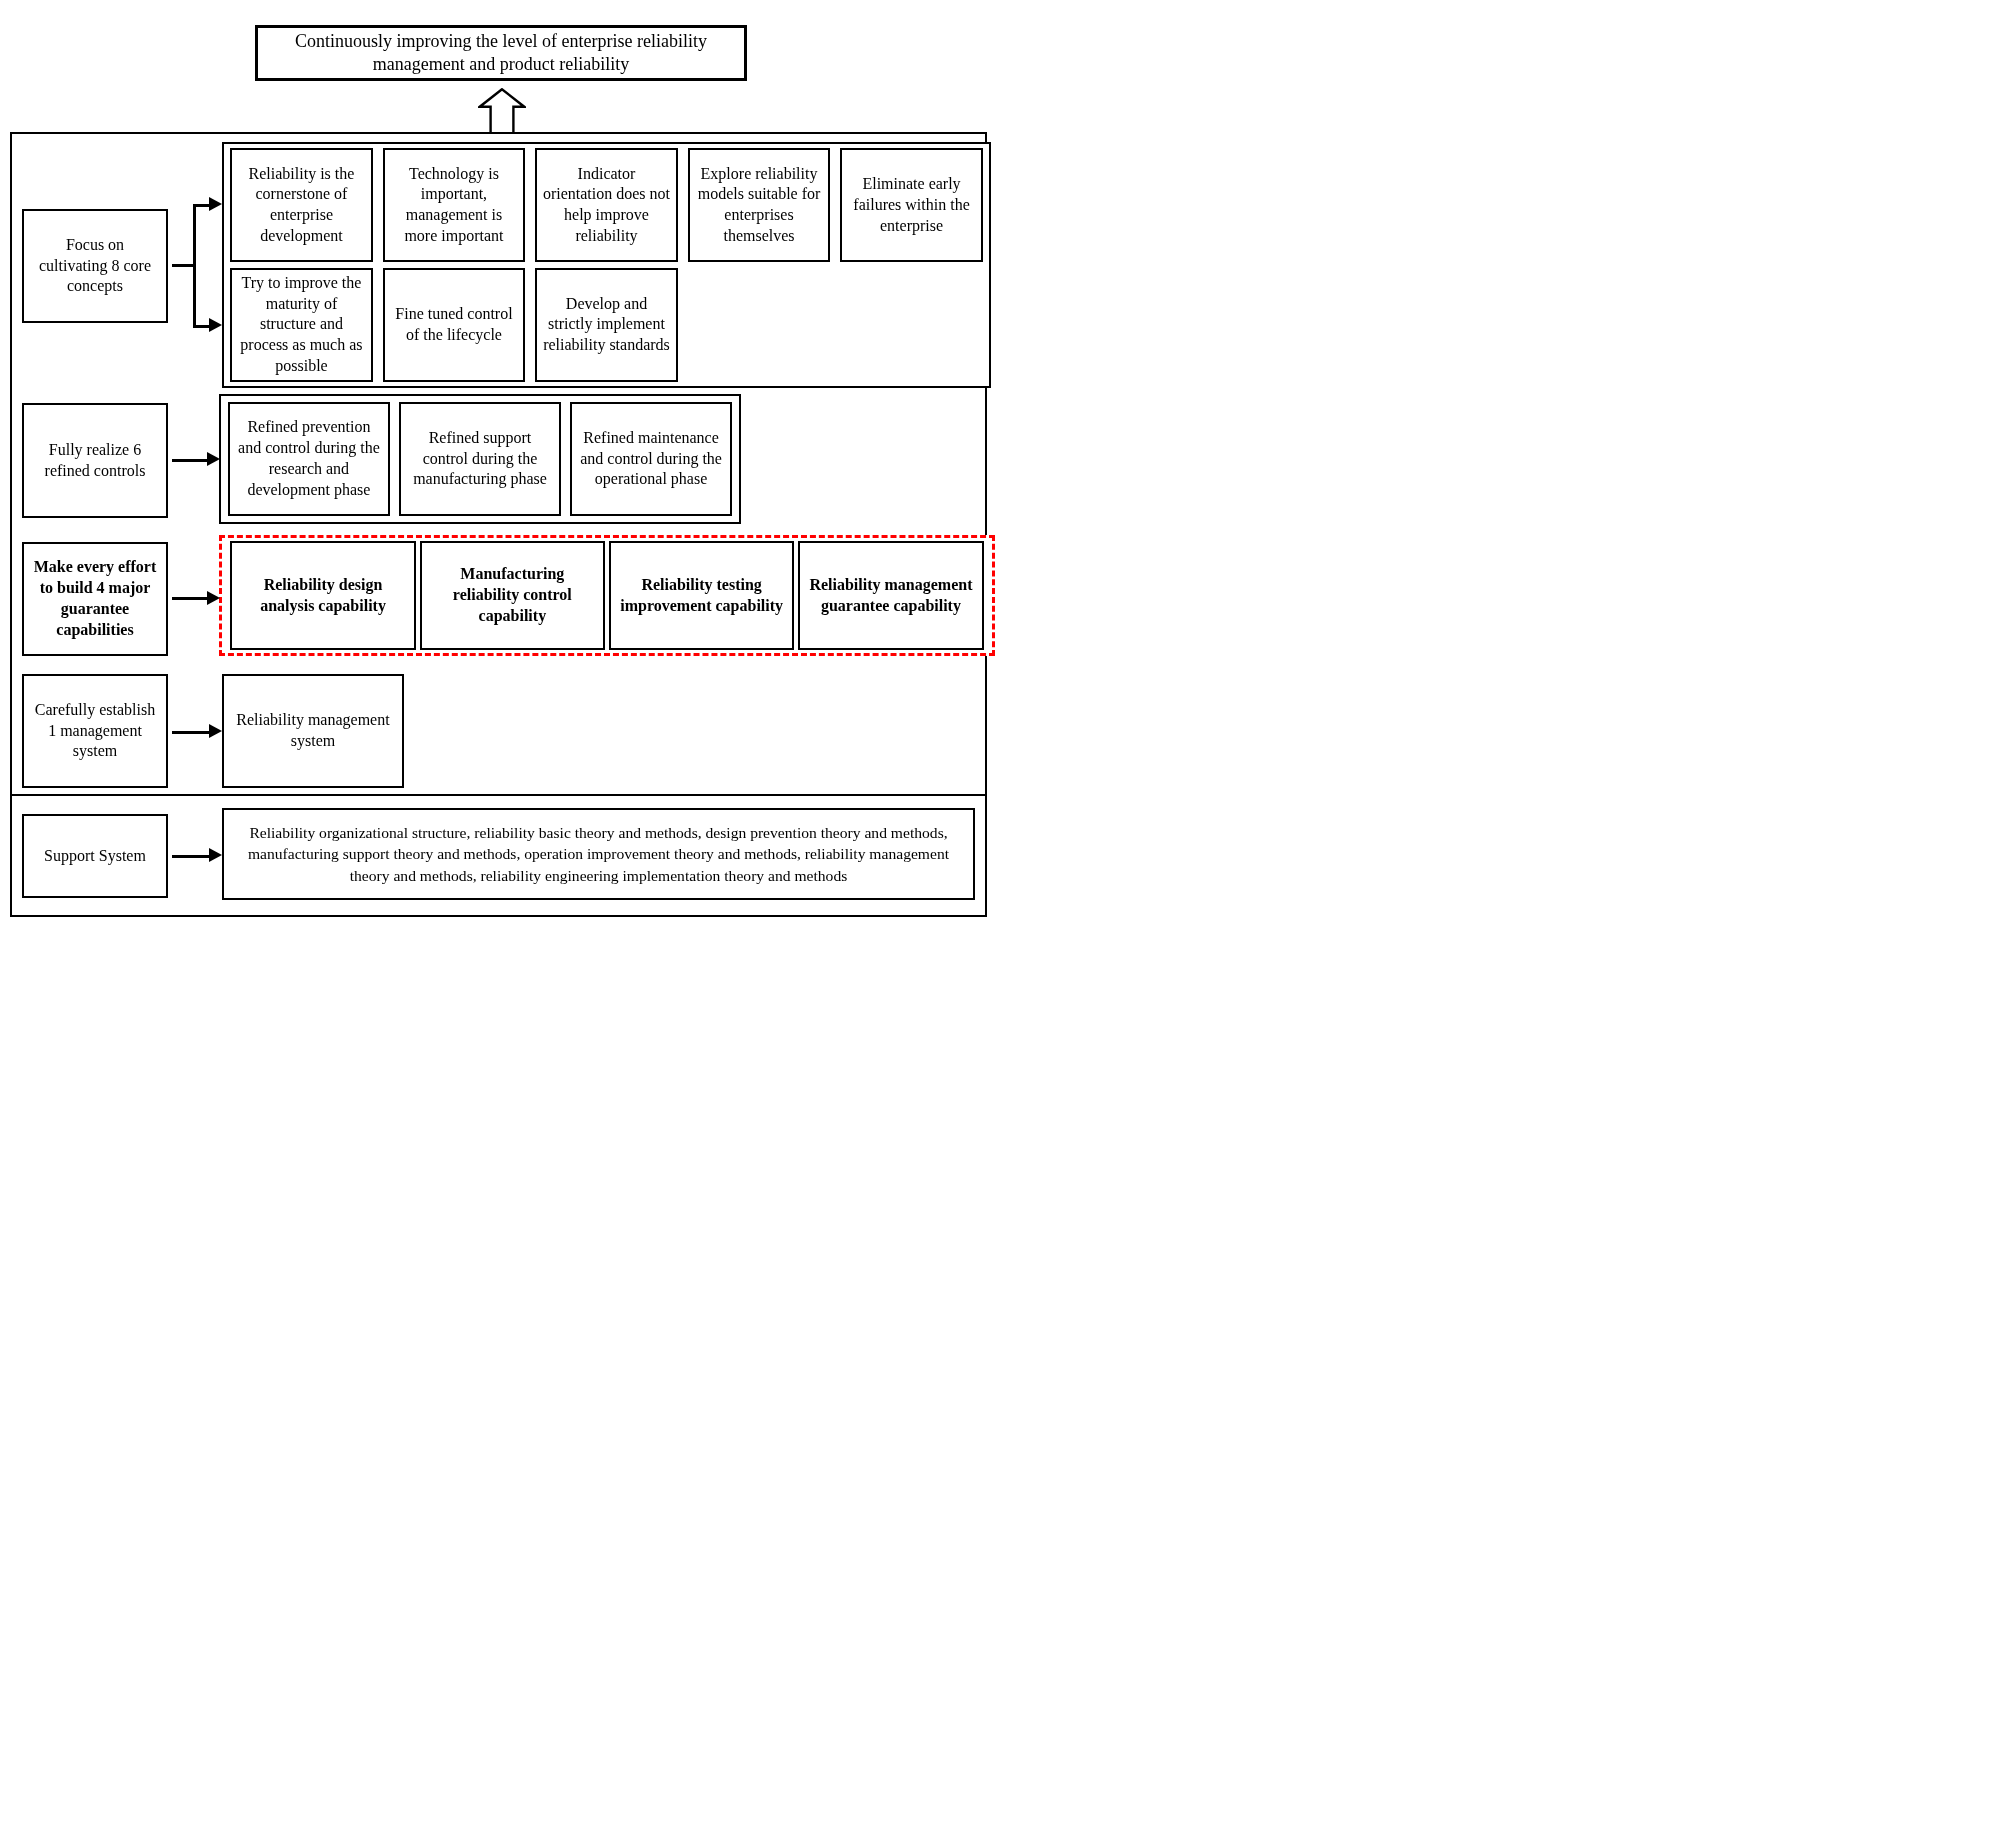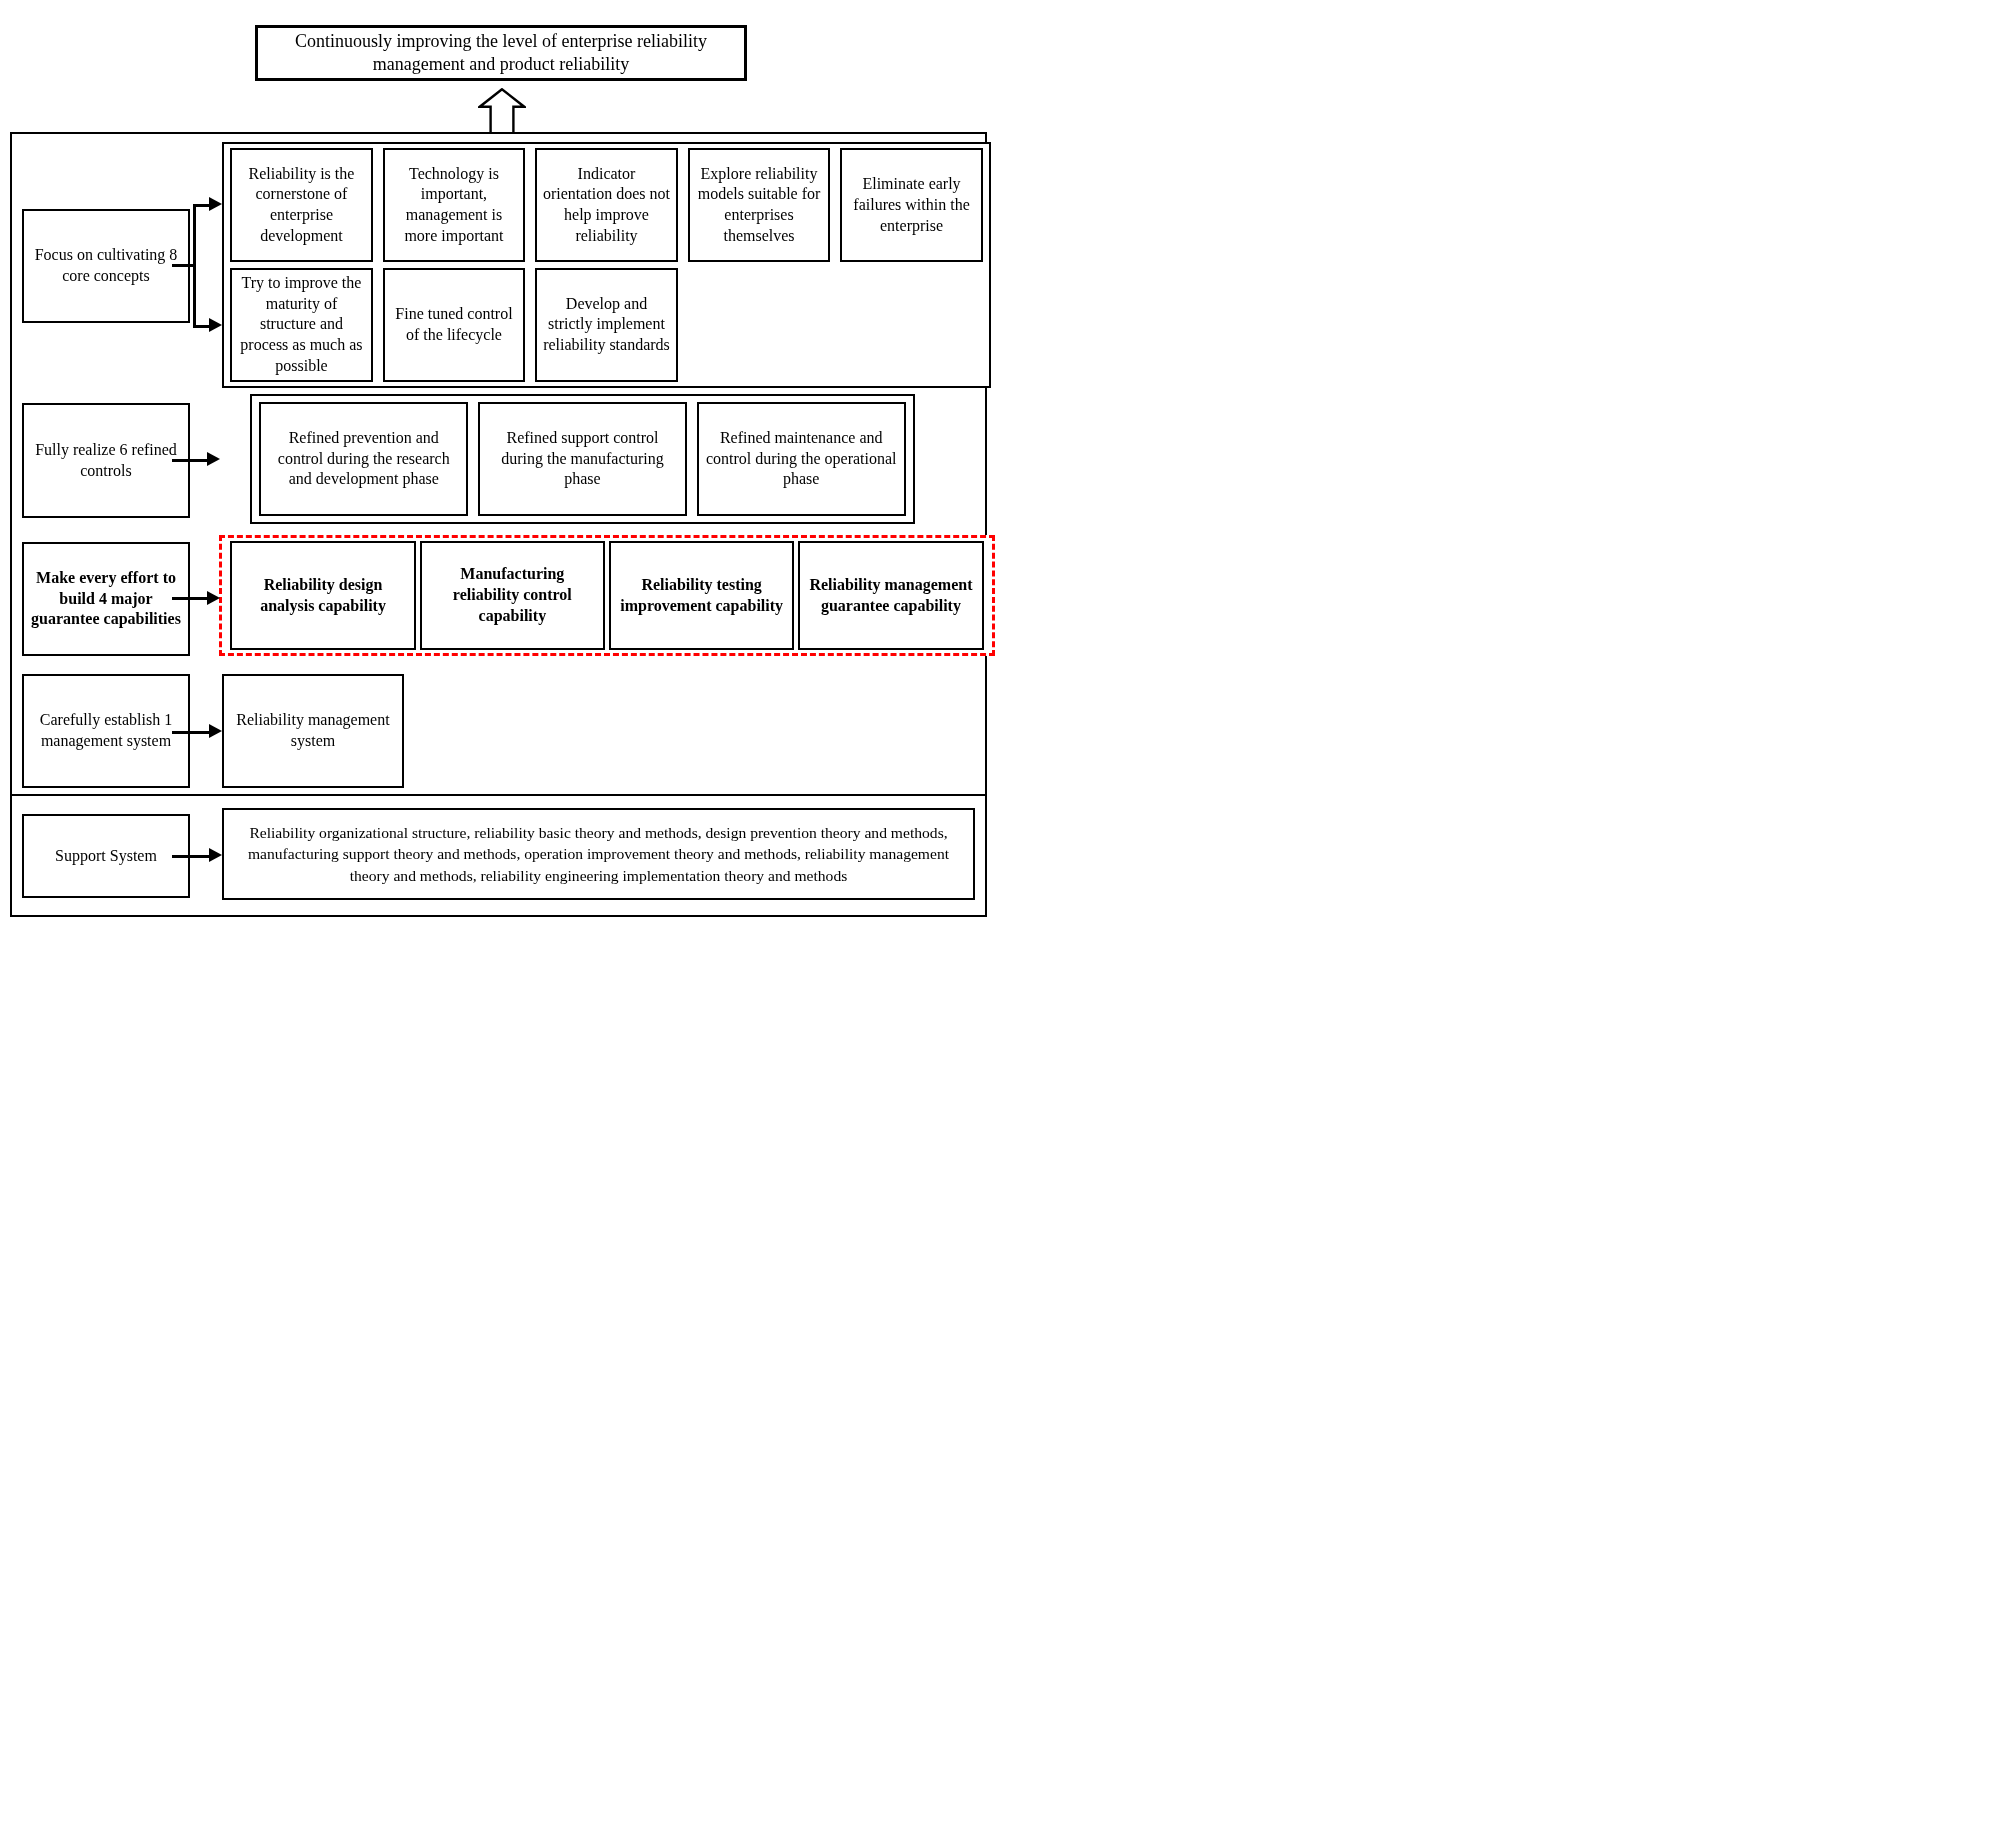--- a/index.html
+++ b/index.html
@@ -26,38 +26,38 @@
   }
   .main-container {
     left:10.2px; top:132px; width:977px; height:664px;
     border:2.4px solid #000; background:#fff;
   }
   .support-container {
     left:10.2px; top:794px; width:977px; height:123px;
     border:2.4px solid #000; background:#fff;
   }
   
-  .lbl { left:22px; width:168px; }
+  .lbl { left:22px; width:146px; }
   .lbl-concepts     { top:209px;  height:114px; }
   .lbl-controls     { top:403px;  height:115px; }
   .lbl-capabilities { top:542px;  height:114px; }
   .lbl-system       { top:674px; height:114px; }
   .lbl-support      { top:814px; height:84px; }
   
   .concepts-grid {
     left:222px; top:142px; width:769px; height:246px;
     border:2.4px solid #000; background:#fff;
     display:grid; grid-template-columns:repeat(5,1fr);
     grid-auto-rows:1fr; gap:5.4px 9.6px; padding:4.2px 6px;
   }
   .controls-grid {
-    left:219px; top:394px; width:665px; height:130px;
+    left:219px; top:394px; width:522px; height:130px;
     border:2.4px solid #000; background:#fff;
     display:grid; grid-template-columns:repeat(3,1fr);
-    gap:9.6px; padding:6px 7.2px;margin-left:31px;
+    gap:9.6px; padding:6px 7.2px;
   }
   .capabilities-grid {
     left:219px; top:535px; width:776px; height:121px;
     border:3px dashed var(--red); background:#fff;
     display:grid; grid-template-columns:repeat(4,1fr);
     gap:4px; padding:3px 8.4px;
   }
   .cell {
     border:2.4px solid #000; background:#fff; box-sizing:border-box;
     display:flex; align-items:center; justify-content:center;

